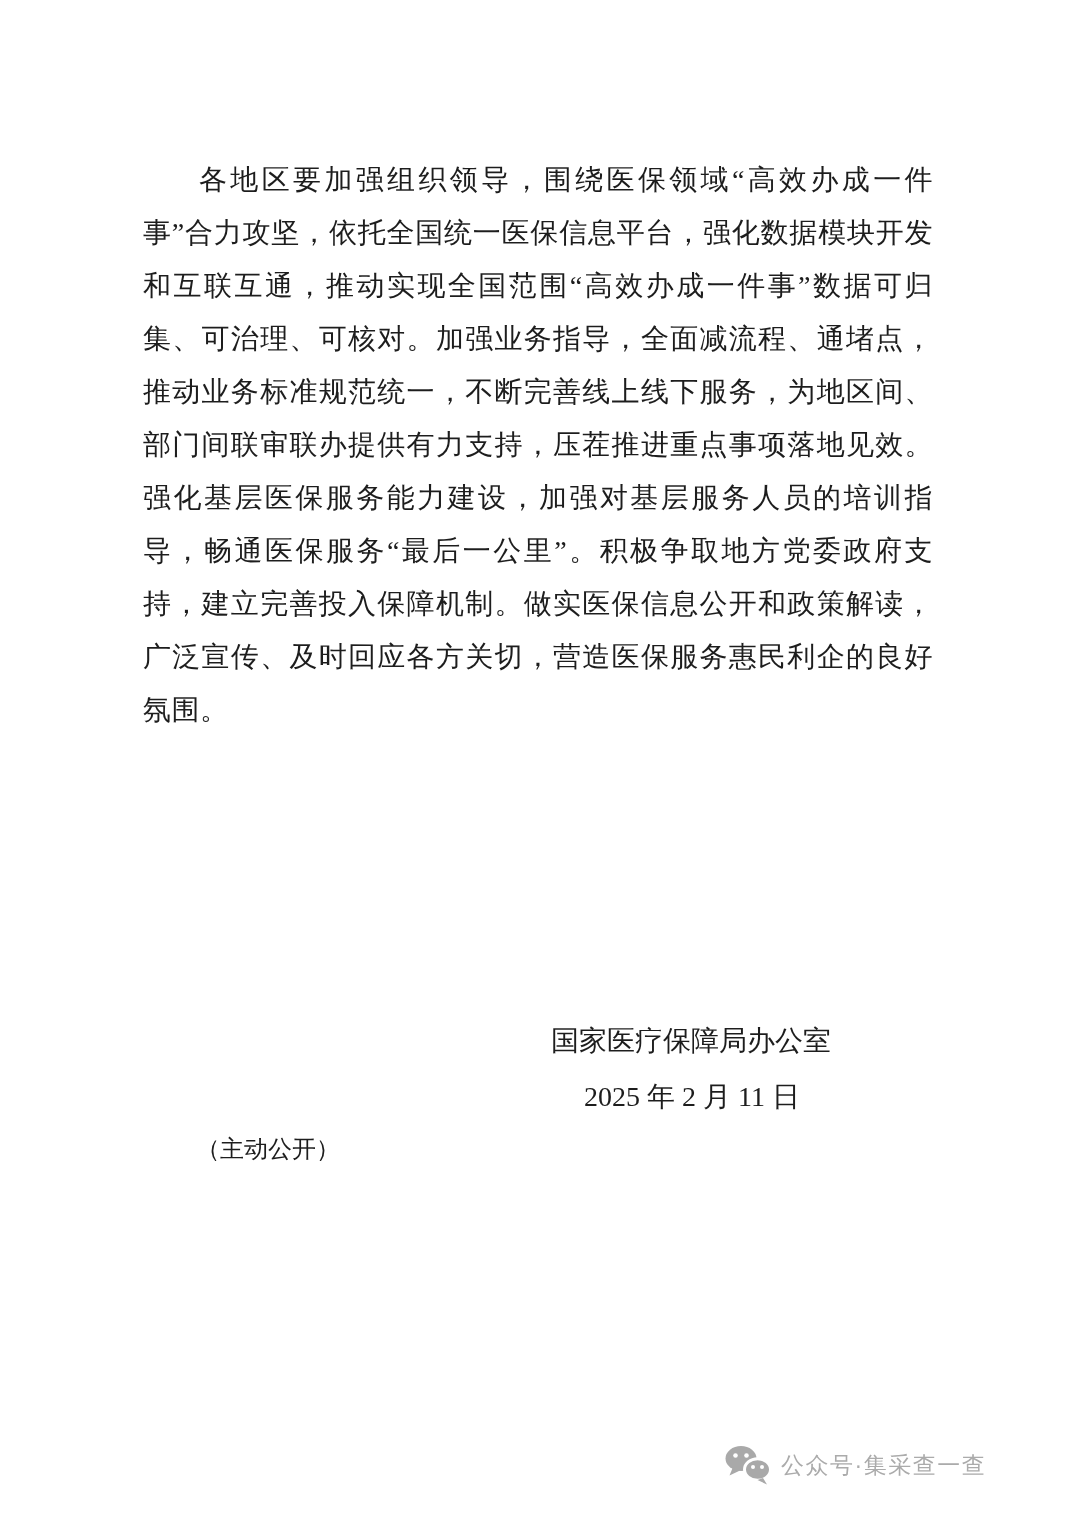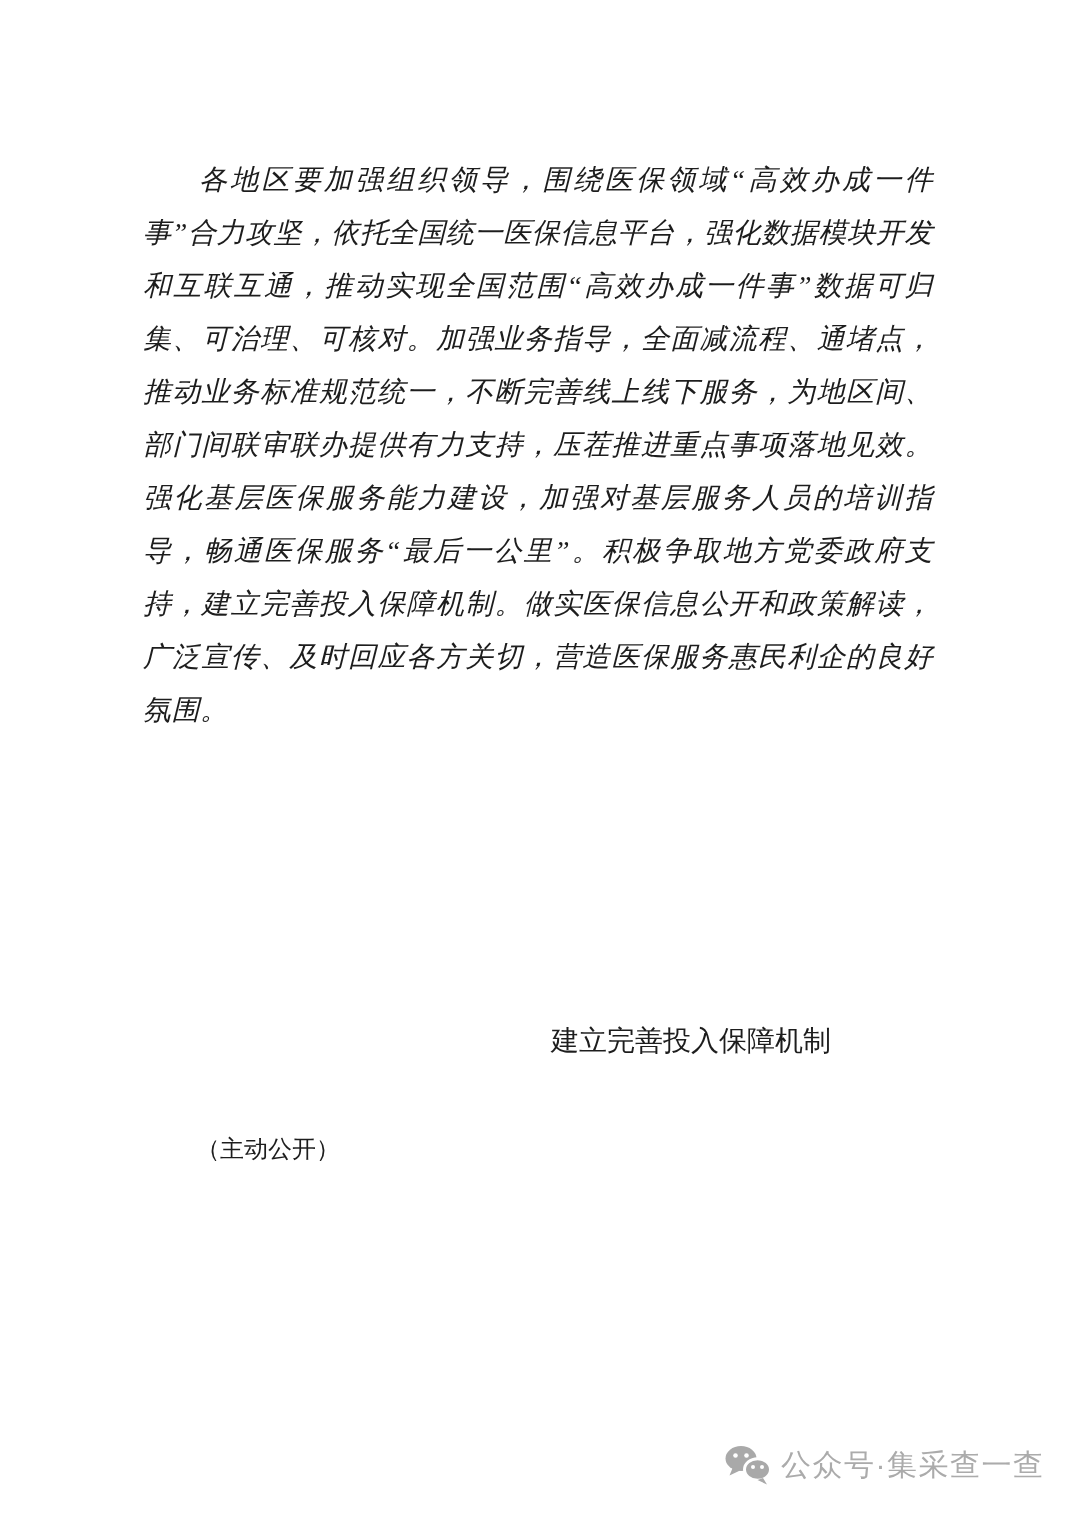--- a/index.html
+++ b/index.html
@@ -17,21 +17,20 @@
     left: 143px;
     top: 153px;
     width: 790px;
     margin: 0;
     font-size: 28px;
     line-height: 53px;
     text-align: justify;
     text-justify: inter-ideograph;
     text-indent: 2em;
     letter-spacing: 0.5px;
-    font-style: italic;
   }
   .attachment {
     position: absolute;
     left: 143px;
     top: 731px;
     width: 800px;
     margin: 0;
     font-size: 28px;
     line-height: 51px;
     padding-left: 88px;
@@ -69,37 +68,38 @@
     left: 724px;
     top: 1445px;
     display: flex;
     align-items: center;
     gap: 9px;
     color: #ababab;
     font-family: "Liberation Sans", "DejaVu Sans", sans-serif;
   }
   .watermark .wicon { display: inline-flex; width: 48px; height: 40px; }
   .watermark .wtext {
-    font-size: 30px;
+    font-size: 23px;
     letter-spacing: 1.5px;
     line-height: 40px;
     white-space: nowrap;
     text-align: center;
   }
 </style>
 </head>
 <body>
 
 <div class="page">
 
   <p class="body-paragraph">各地区要加强组织领导，围绕医保领域“高效办成一件事”合力攻坚，依托全国统一医保信息平台，强化数据模块开发和互联互通，推动实现全国范围“高效办成一件事”数据可归集、可治理、可核对。加强业务指导，全面减流程、通堵点，推动业务标准规范统一，不断完善线上线下服务，为地区间、部门间联审联办提供有力支持，压茬推进重点事项落地见效。强化基层医保服务能力建设，加强对基层服务人员的培训指导，畅通医保服务“最后一公里”。积极争取地方党委政府支持，建立完善投入保障机制。做实医保信息公开和政策解读，广泛宣传、及时回应各方关切，营造医保服务惠民利企的良好氛围。</p>
 
 
-  <div class="signature">建立完善投入保障机制</div>
+  <div class="signature">国家医疗保障局办公室</div>
 
+  <div class="issue-date">2025 年 2 月 11 日</div>
 
   <div class="publicity">（主动公开）</div>
 
   <div class="watermark">
     <span class="wicon">
       <svg width="48" height="40" viewBox="0 0 48 40" xmlns="http://www.w3.org/2000/svg">
         <g fill="#a9a9a9">
           <ellipse cx="17" cy="13.5" rx="15.5" ry="12.5"></ellipse>
           <path d="M9 22 L5.5 30.5 L16 25.5 Z"></path>
           <ellipse cx="33.5" cy="24.5" rx="13" ry="10.8" stroke="#ffffff" stroke-width="3"></ellipse>

